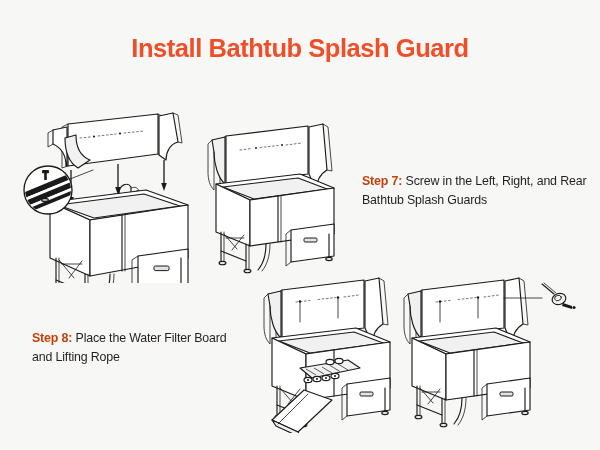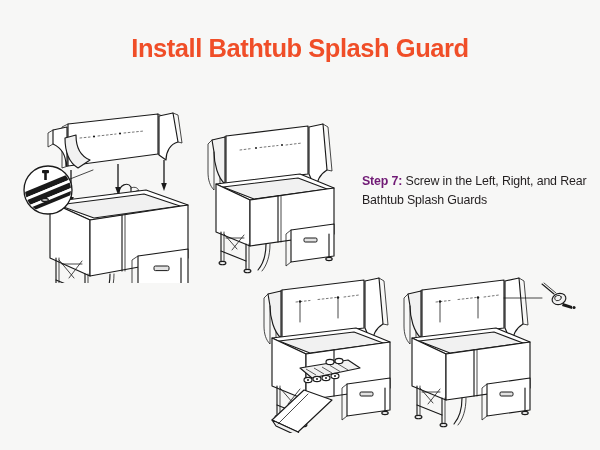--- a/index.html
+++ b/index.html
@@ -40,21 +40,21 @@
 
   
   .step-caption {
     position: absolute;
     font-size: 12.4px;
     line-height: 19px;
     color: #231f20;
     letter-spacing: -0.15px;
   }
   .step-caption .step-label {
-    color: #701a75;
+    color: #c2410c;
     font-weight: bold;
   }
   #step7-caption { left: 362px; top: 172px; width: 230px; }
   #step8-caption { left: 32px;  top: 329px; width: 215px; }
 
   
   .illus {
     position: absolute;
   }
   #illus-step7-exploded { left: 18px;  top: 108px; width: 190px; height: 175px; }
@@ -429,14 +429,17 @@
         <path class="sld" d="M171,35 L180,38 L180,41 L170,38 Z"></path>
         <circle class="sld" cx="182" cy="39.5" r="1.6"></circle>
       </g>
     </svg>
   </div>
 
   <div class="step-caption" id="step7-caption">
     <span class="step-label">Step 7:</span><span> Screw in the Left, Right, and Rear Bathtub Splash Guards</span>
   </div>
 
+  <div class="step-caption" id="step8-caption">
+    <span class="step-label">Step 8:</span><span> Place the Water Filter Board and Lifting Rope</span>
+  </div>
 
 </div>
 
 </body></html>

